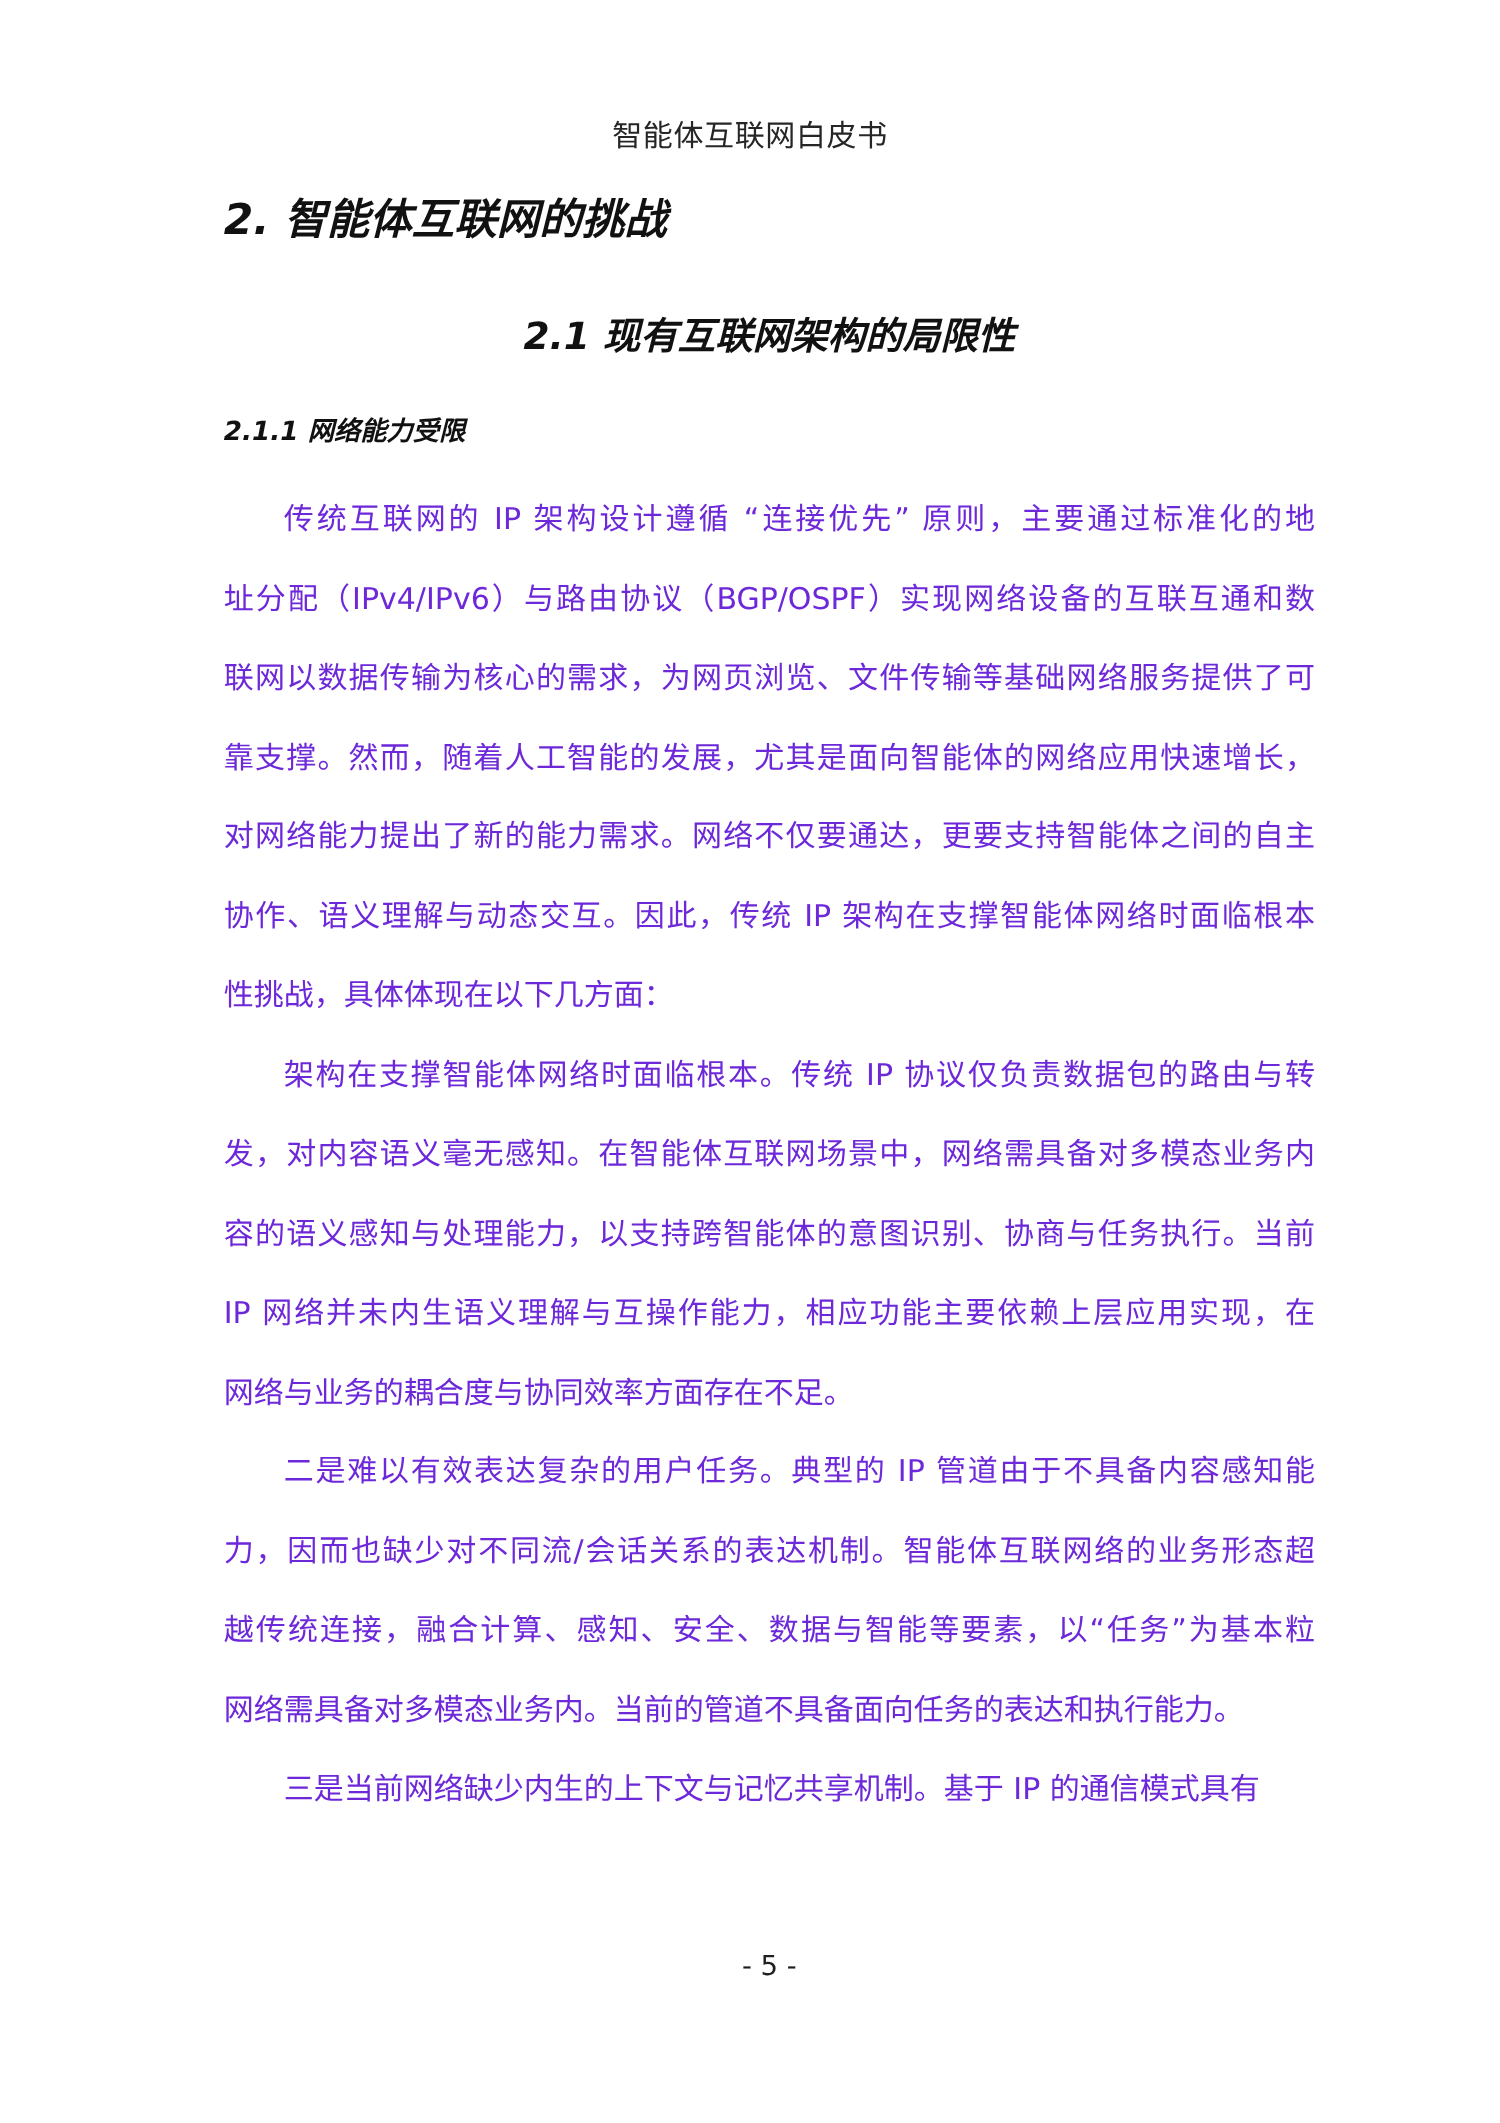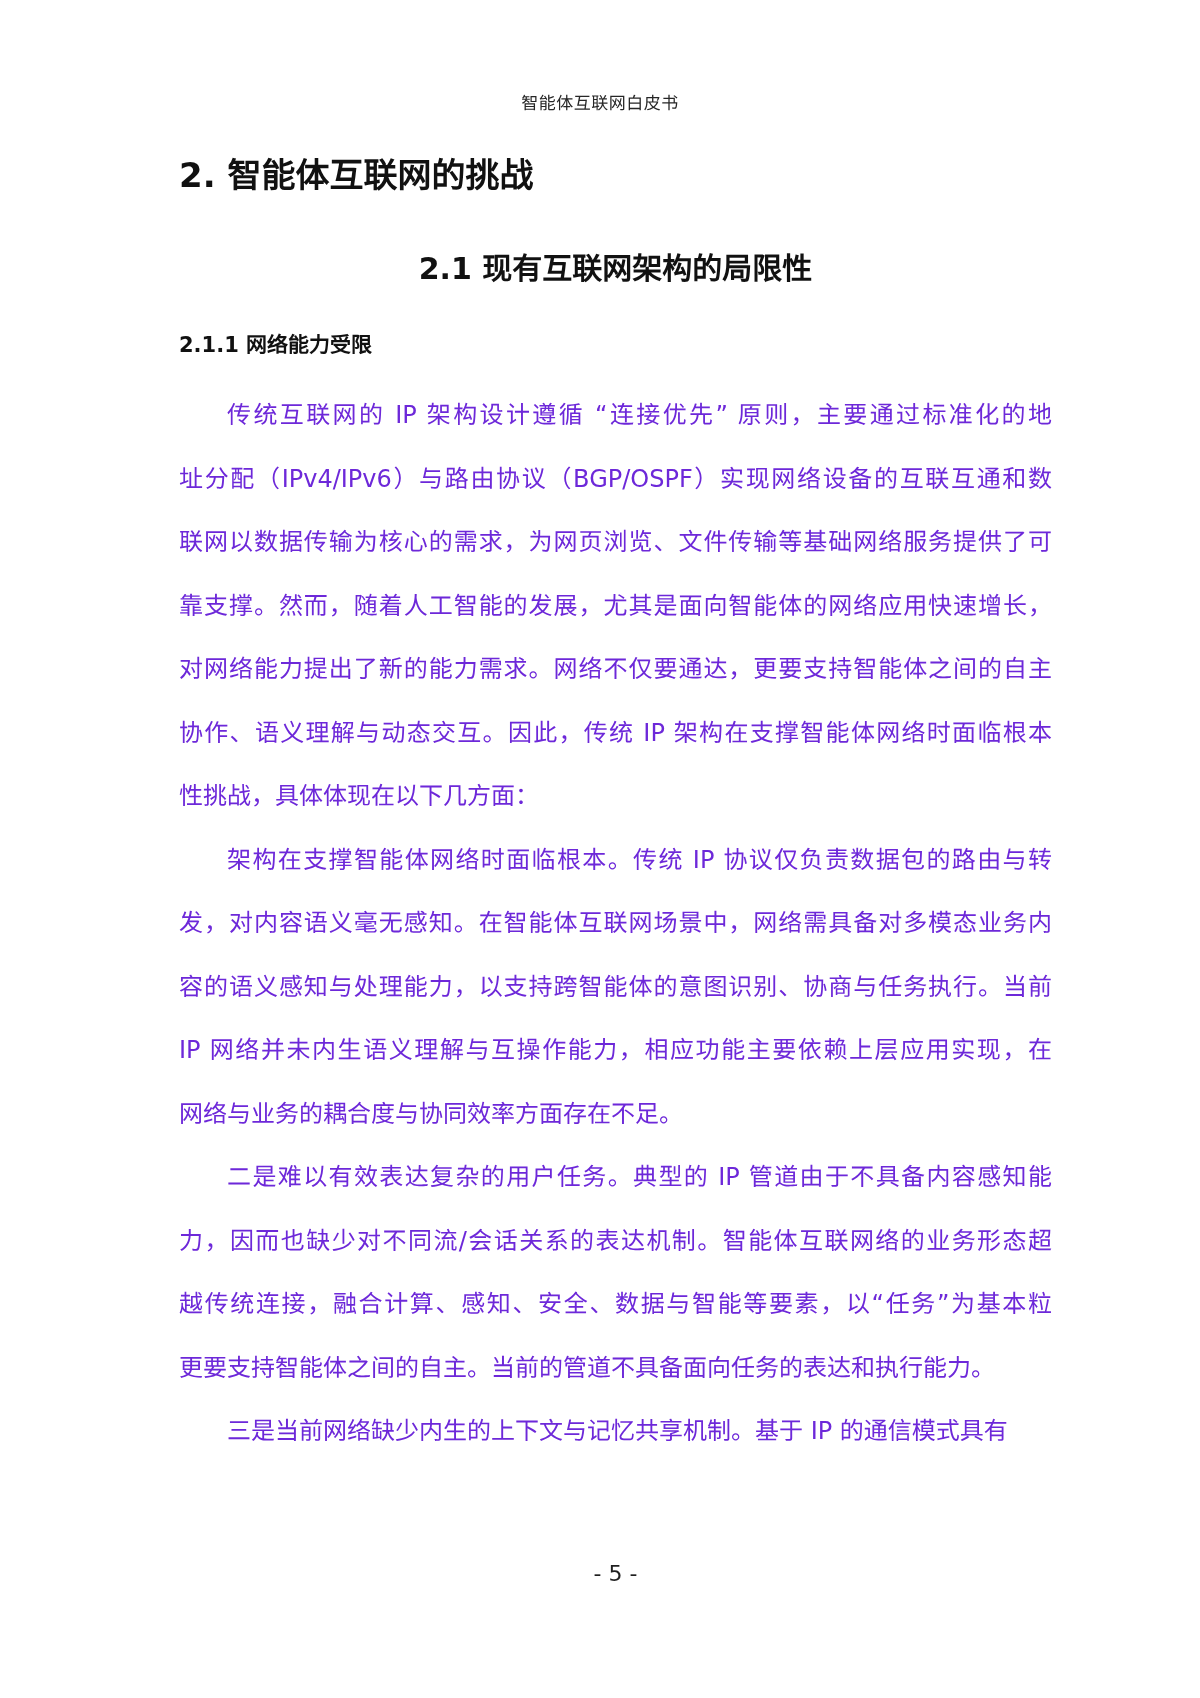--- a/index.html
+++ b/index.html
@@ -15,32 +15,33 @@
     font-family: "DejaVu Sans", "Liberation Sans", sans-serif;
     color: #1f1f1f;
     overflow: hidden;
   }
   .doc-header {
     position: absolute;
     top: 89px;
     left: 0;
     right: 0;
     text-align: center;
-    font-size: 17px;
+    font-size: 24px;
     font-weight: 400;
     color: #262626;
     letter-spacing: 0.5px;
   }
   .heading {
     position: absolute;
     left: 179px;
     right: 148px;
     font-weight: 700;
     color: #111111;
     white-space: nowrap;
+    font-style: italic;
   }
   .heading-1 {
     top: 148px;
     font-size: 34px;
   }
   .heading-2 {
     top: 244px;
     font-size: 30px;
     text-align: center;
   }
@@ -117,21 +118,21 @@
       <div class="text-line">发，对内容语义毫无感知。在智能体互联网场景中，网络需具备对多模态业务内</div>
       <div class="text-line">容的语义感知与处理能力，以支持跨智能体的意图识别、协商与任务执行。当前</div>
       <div class="text-line">IP 网络并未内生语义理解与互操作能力，相应功能主要依赖上层应用实现，在</div>
       <div class="text-line last">网络与业务的耦合度与协同效率方面存在不足。</div>
     </div>
 
     <div class="paragraph">
       <div class="text-line first">二是难以有效表达复杂的用户任务。典型的 IP 管道由于不具备内容感知能</div>
       <div class="text-line">力，因而也缺少对不同流/会话关系的表达机制。智能体互联网络的业务形态超</div>
       <div class="text-line">越传统连接，融合计算、感知、安全、数据与智能等要素，以“任务”为基本粒</div>
-      <div class="text-line last">更要支持智能体之间的自主。当前的管道不具备面向任务的表达和执行能力。</div>
+      <div class="text-line last">网络需具备对多模态业务内。当前的管道不具备面向任务的表达和执行能力。</div>
     </div>
 
     <div class="paragraph">
       <div class="text-line first last">三是当前网络缺少内生的上下文与记忆共享机制。基于 IP 的通信模式具有</div>
     </div>
 
   </div>
 
   <div class="doc-footer">
     <span>- 5 -</span>

